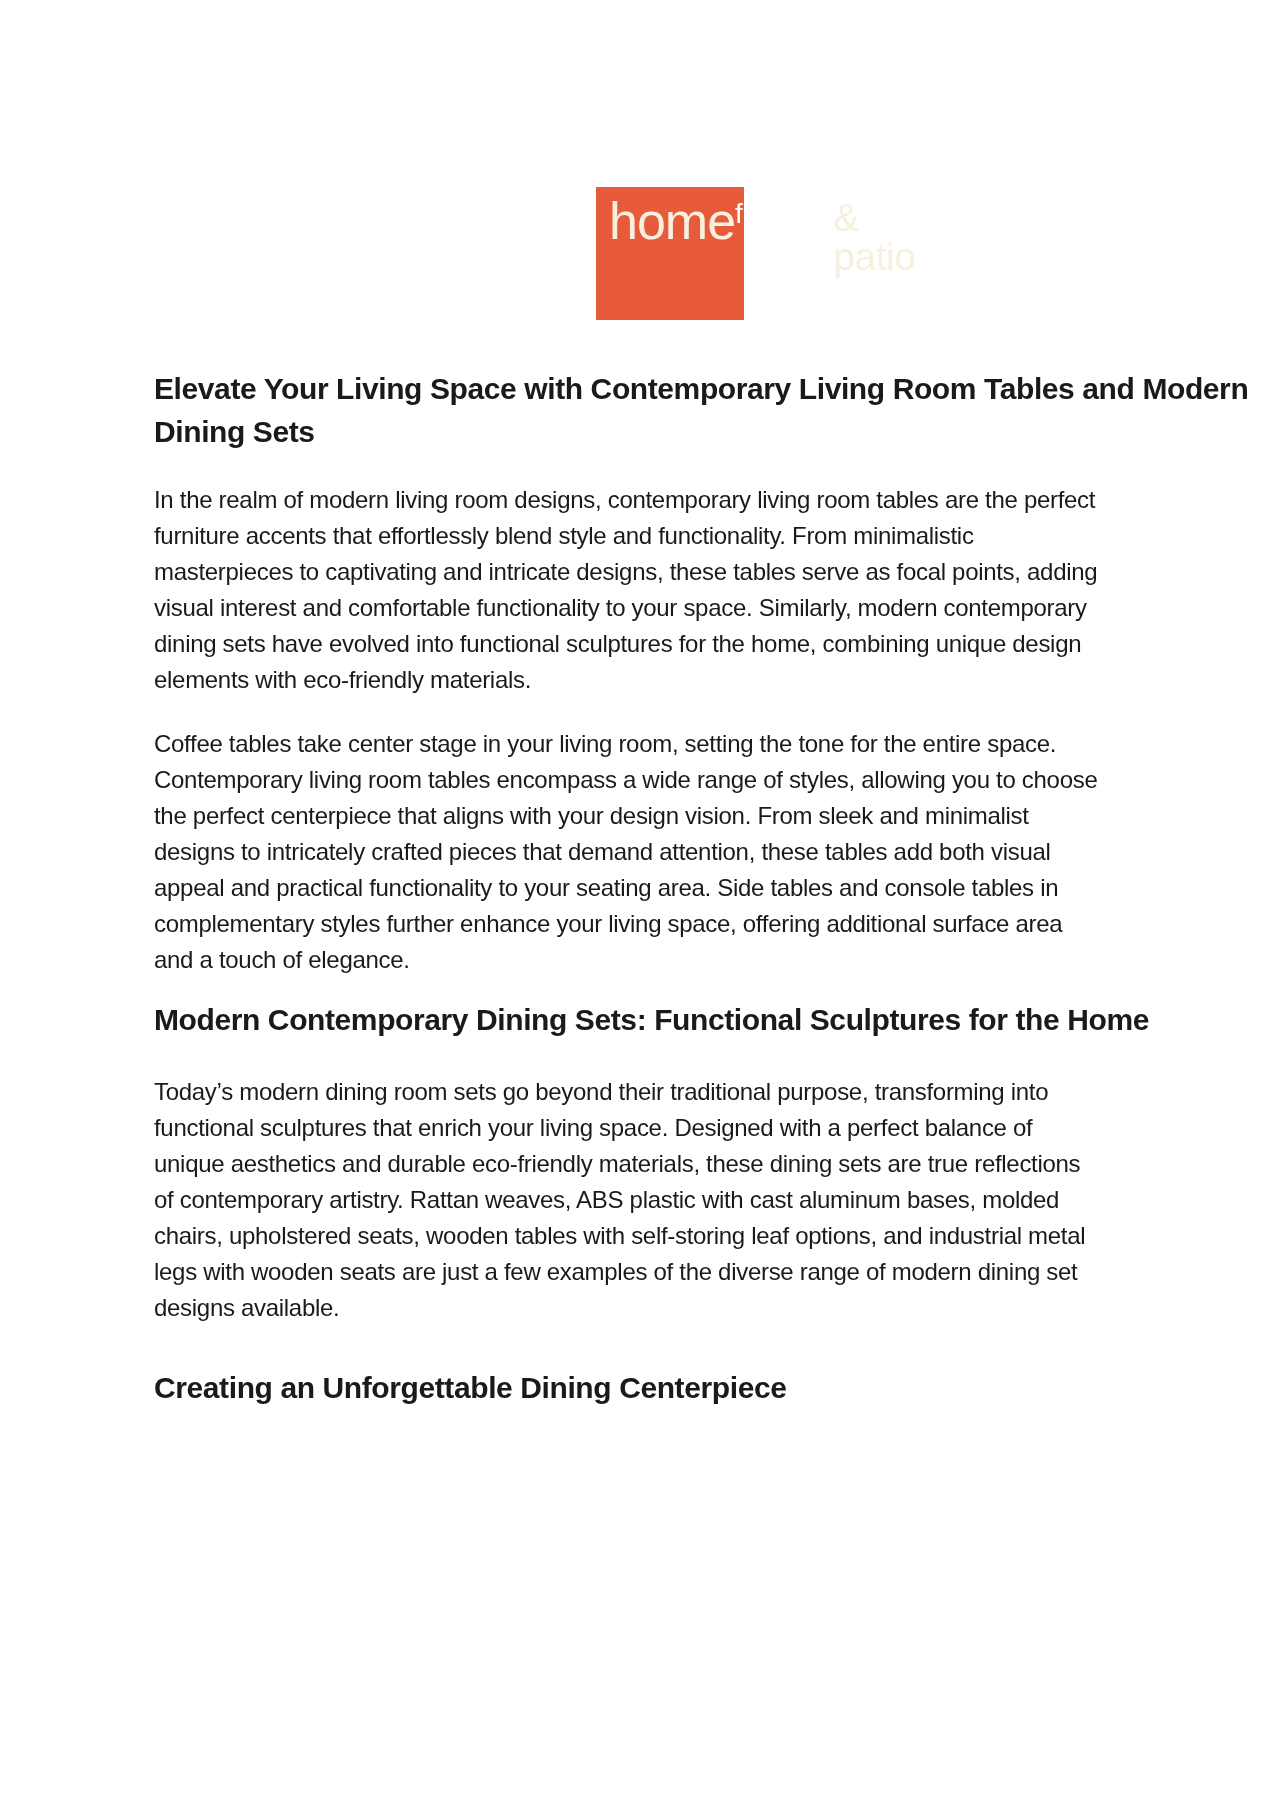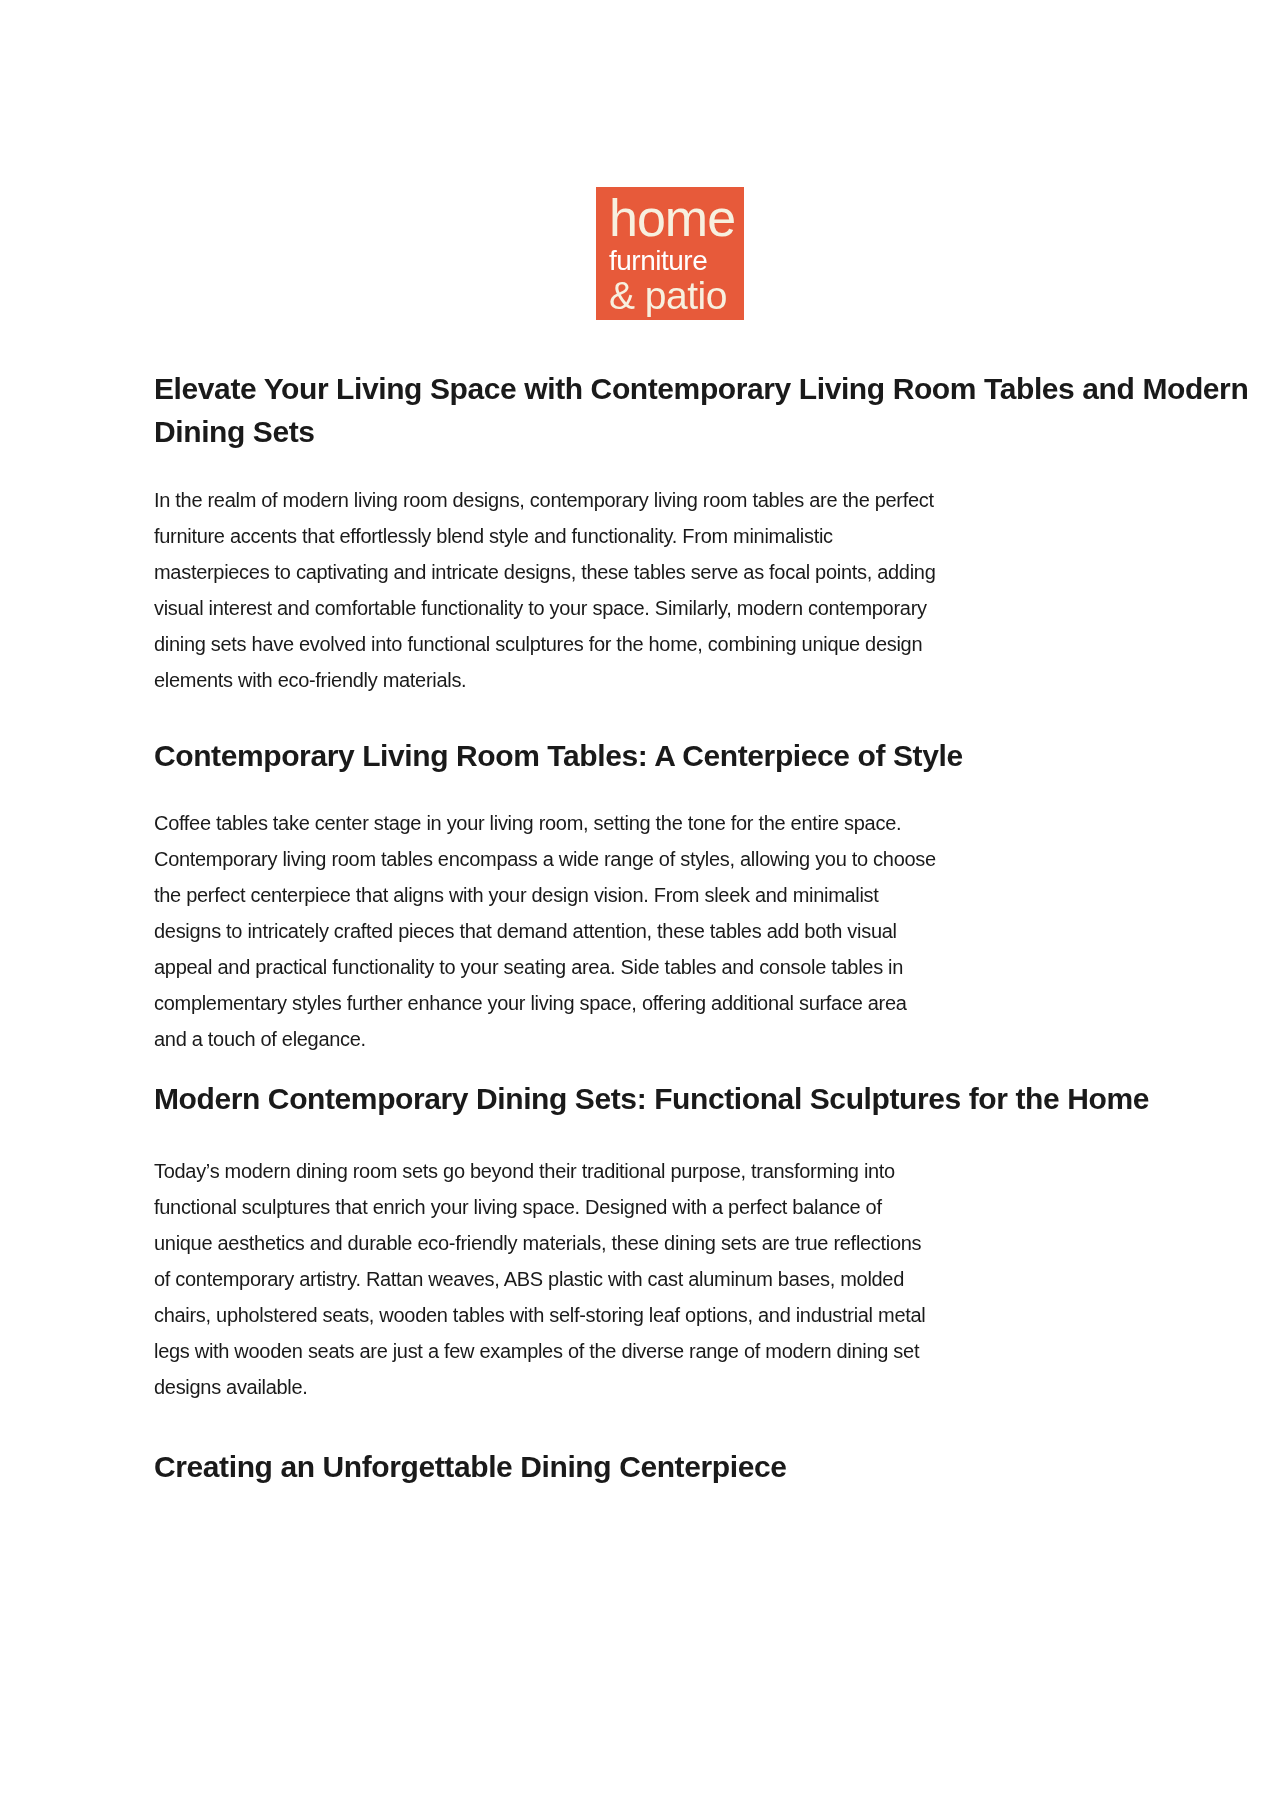--- a/index.html
+++ b/index.html
@@ -23,22 +23,22 @@
   
   .logo-box {
     margin-left: 442px; 
     margin-top: 187px;
     width: 148px;
     height: 133px;
     background: #E75A3A;
     box-sizing: border-box;
     padding: 10px 12px 8px 13px;
     display: flex;
-    flex-direction: column;
-    justify-content: center;
+    flex-direction: row;
+    justify-content: space-between;
   }
   .logo-home {
     font-size: 52px;
     line-height: 0.95;
     font-weight: 400;
     color: #F7F0DF;
     letter-spacing: -1px;
   }
   .logo-furniture {
     font-size: 28px;
@@ -66,21 +66,21 @@
     white-space: pre;
   }
   .section-heading {
     font-size: 30px;
     font-weight: 700;
     line-height: 43px;
     letter-spacing: -0.4px;
     white-space: pre;
   }
   .body-para {
-    font-size: 20px;
+    font-size: 24px;
     font-weight: 400;
     line-height: 36px;
     letter-spacing: -0.3px;
     white-space: pre;
   }
   .mt-intro   { margin-top: 28px; }
   .mt-para1   { margin-top: 29px; }
   .mt-h2      { margin-top: 36px; }
   .mt-para2   { margin-top: 28px; }
   .mt-h3      { margin-top: 20px; }
@@ -102,21 +102,20 @@
     <div class="doc-title">Elevate Your Living Space with Contemporary Living Room Tables and Modern
 Dining Sets</div>
 
     <div class="body-para mt-para1">In the realm of modern living room designs, contemporary living room tables are the perfect
 furniture accents that effortlessly blend style and functionality. From minimalistic
 masterpieces to captivating and intricate designs, these tables serve as focal points, adding
 visual interest and comfortable functionality to your space. Similarly, modern contemporary
 dining sets have evolved into functional sculptures for the home, combining unique design
 elements with eco-friendly materials.</div>
 
-    <div class="section-heading mt-h2">Contemporary Living Room Tables: A Centerpiece of Style</div>
     <div class="body-para mt-para2">Coffee tables take center stage in your living room, setting the tone for the entire space.
 Contemporary living room tables encompass a wide range of styles, allowing you to choose
 the perfect centerpiece that aligns with your design vision. From sleek and minimalist
 designs to intricately crafted pieces that demand attention, these tables add both visual
 appeal and practical functionality to your seating area. Side tables and console tables in
 complementary styles further enhance your living space, offering additional surface area
 and a touch of elegance.</div>
 
     <div class="section-heading mt-h3">Modern Contemporary Dining Sets: Functional Sculptures for the Home</div>
     <div class="body-para mt-para3">Today’s modern dining room sets go beyond their traditional purpose, transforming into

